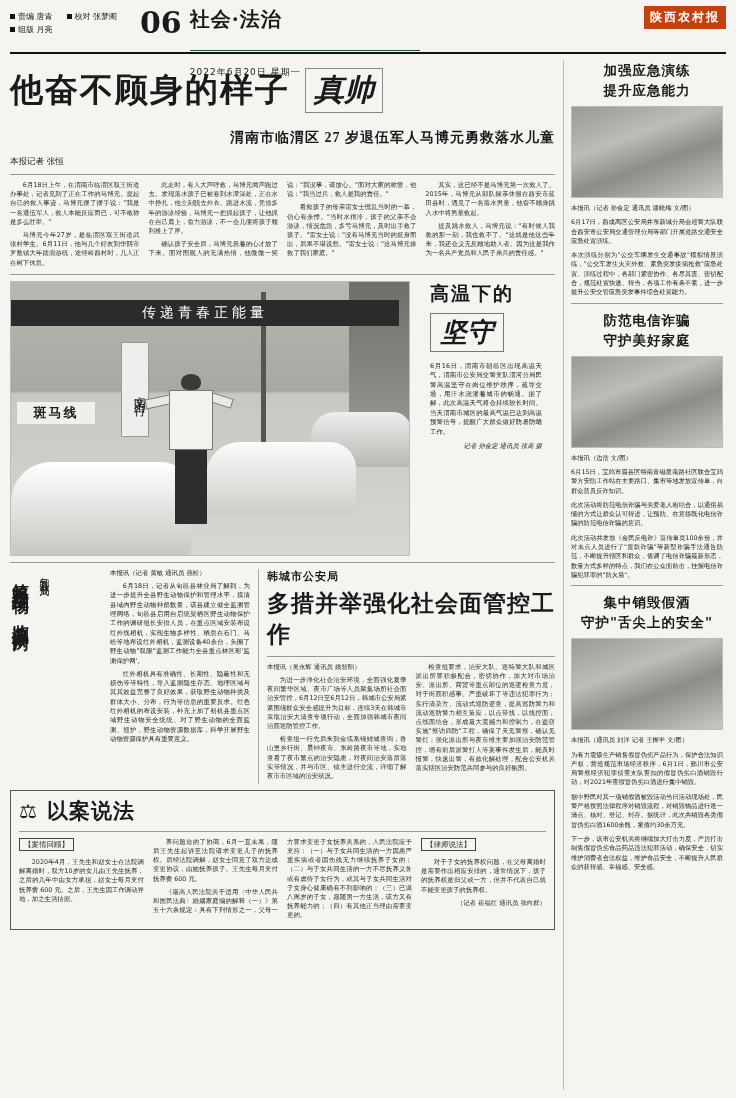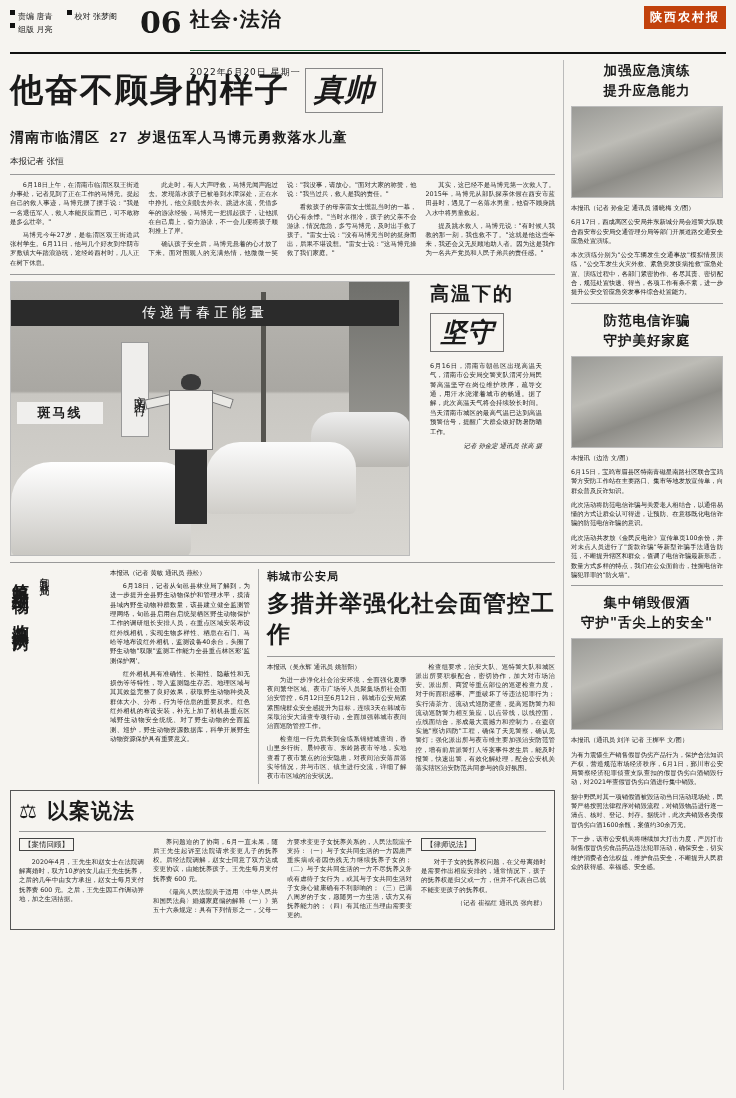--- a/index.html
+++ b/index.html
@@ -10,53 +10,53 @@
     font-family: "DejaVu Sans", "Liberation Sans", sans-serif;
     color:#1a1a1a;
     position: relative;
     overflow: hidden;
   }
   .page { position:relative; width:736px; height:1098px; background:#f6f4f0; padding:6px 10px; }
 
   
   .masthead { display:flex; align-items:flex-start; border-bottom:2px solid #111; padding-bottom:3px; height:48px; }
   .mh-left { width:130px; font-size:8px; line-height:13px; padding-top:4px; }
-  .mh-left div { display:flex; }
+  .mh-left div { display:flex; align-items:center; }
   .sq { display:inline-block; width:5px; height:5px; background:#111; margin-right:3px; }
   .mh-num { font-size:30px; font-weight:bold; font-family:"DejaVu Serif","Liberation Serif",serif; margin:0 8px 0 0; line-height:34px; }
   .mh-mid { flex:1; }
   .mh-sec { font-size:20px; font-weight:bold; font-family:"DejaVu Serif","Liberation Serif",serif; letter-spacing:1px; line-height:26px; }
   .mh-date { font-size:9px; margin-top:18px; letter-spacing:1px; border-top:1px solid #14532d; padding-top:15px; width:230px;}
   .mh-right { width:150px; text-align:right; }
   .mh-logo { display:inline-block; background:#c2410c; color:#fff; font-size:12px; font-weight:bold; padding:3px 6px; letter-spacing:2px; font-family:"DejaVu Serif","Liberation Serif",serif; }
 
   
   .body-grid { display:flex; gap:8px; margin-top:6px; height:1030px; }
   .col-main { width:545px; position:relative; }
   .col-right { width:160px; border-left:1px solid #bbb; padding-left:7px; }
 
   
   .headline-wrap { padding:8px 0 2px; }
   .headline { font-size:33px; font-weight:bold; font-family:"DejaVu Serif","Liberation Serif",serif; letter-spacing:2px; display:inline-block; vertical-align:middle;}
   .headline-cursive { font-size:30px; font-style:italic; font-weight:bold; font-family:"DejaVu Serif","Liberation Serif",serif; border:1px solid #888; padding:1px 8px; margin-left:10px; display:inline-block; vertical-align:middle; }
-  .subhead { text-align:left; font-size:14px; font-family:Liberation Mono, monospace; font-weight:bold; margin-top:14px; letter-spacing:1px;}
+  .subhead { text-align:right; font-size:14px; font-family:Liberation Serif, serif; font-weight:bold; margin-top:14px; letter-spacing:1px;}
   .byline { text-align:left; font-size:8.5px; margin-top:9px; margin-bottom:4px; }
 
   
   .txtcols { column-count:4; column-gap:9px; column-rule:0; font-size:6.4px; line-height:9.2px; text-align:justify; color:#2a2a2a; }
   .txtcols p { margin:0 0 4px 0; text-indent:2em; }
   .txtcols.c2 { column-count:2; }
 
   .rule { border-top:1px solid #999; margin:6px 0; }
   .photo-grad { background:linear-gradient(160deg,#9a9a96 0%,#bdbcb6 35%,#8d8c87 60%,#cac8c2 100%); }
 
   
   .street { width:400px; height:275px; position:relative; background:linear-gradient(180deg,#b9b7b2 0%,#a9a7a2 40%,#c9c7c2 41%,#d8d6d1 100%); overflow:hidden; border:1px solid #bbb;}
   .banner { position:absolute; left:0; top:18px; width:388px; height:26px; background:#2b2b2b; color:#fff; font-size:14px; letter-spacing:4px; display:flex; align-items:center; justify-content:center; font-family:"DejaVu Serif","Liberation Serif",serif;}
-  .zebra { position:absolute; left:6px; top:120px; width:86px; height:22px; background:#f0efed; display:flex; align-items:center; justify-content:center; font-size:13px; font-weight:bold; letter-spacing:2px;}
+  .zebra { position:absolute; left:6px; top:120px; width:78px; height:22px; background:#f0efed; display:flex; align-items:center; justify-content:center; font-size:13px; font-weight:bold; letter-spacing:2px;}
   .signboard { position:absolute; left:110px; top:60px; width:28px; height:95px; background:#efeeec; border:1px solid #999; writing-mode:vertical-rl; font-size:12px; letter-spacing:3px; text-align:center; padding-top:5px;}
   .car { position:absolute; border-radius:10px 18px 6px 6px; }
   .car1 { left:0px; top:180px; width:180px; height:95px; background:linear-gradient(180deg,#ffffff,#c8c6c1); border-radius:40px 30px 8px 8px;}
   .car2 { left:195px; top:160px; width:150px; height:72px; background:linear-gradient(180deg,#fbfbfb,#cfcdc8); border-radius:34px 26px 6px 6px;}
   .car3 { left:300px; top:130px; width:100px; height:55px; background:linear-gradient(180deg,#eeeeee,#b9b7b2); border-radius:24px 18px 5px 5px;}
   .cop { position:absolute; left:150px; top:92px; width:60px; height:150px; }
   .cop .head { position:absolute; left:20px; top:0; width:20px; height:16px; background:#3a3a3a; border-radius:50% 50% 40% 40%; }
   .cop .body { position:absolute; left:8px; top:16px; width:44px; height:60px; background:#f3f2ef; border:1px solid #777; }
   .cop .legs { position:absolute; left:14px; top:76px; width:32px; height:74px; background:#2d2d2d; }
   .cop .armL { position:absolute; left:-16px; top:22px; width:34px; height:10px; background:#e9e8e4; border:1px solid #777; transform:rotate(-12deg); }

